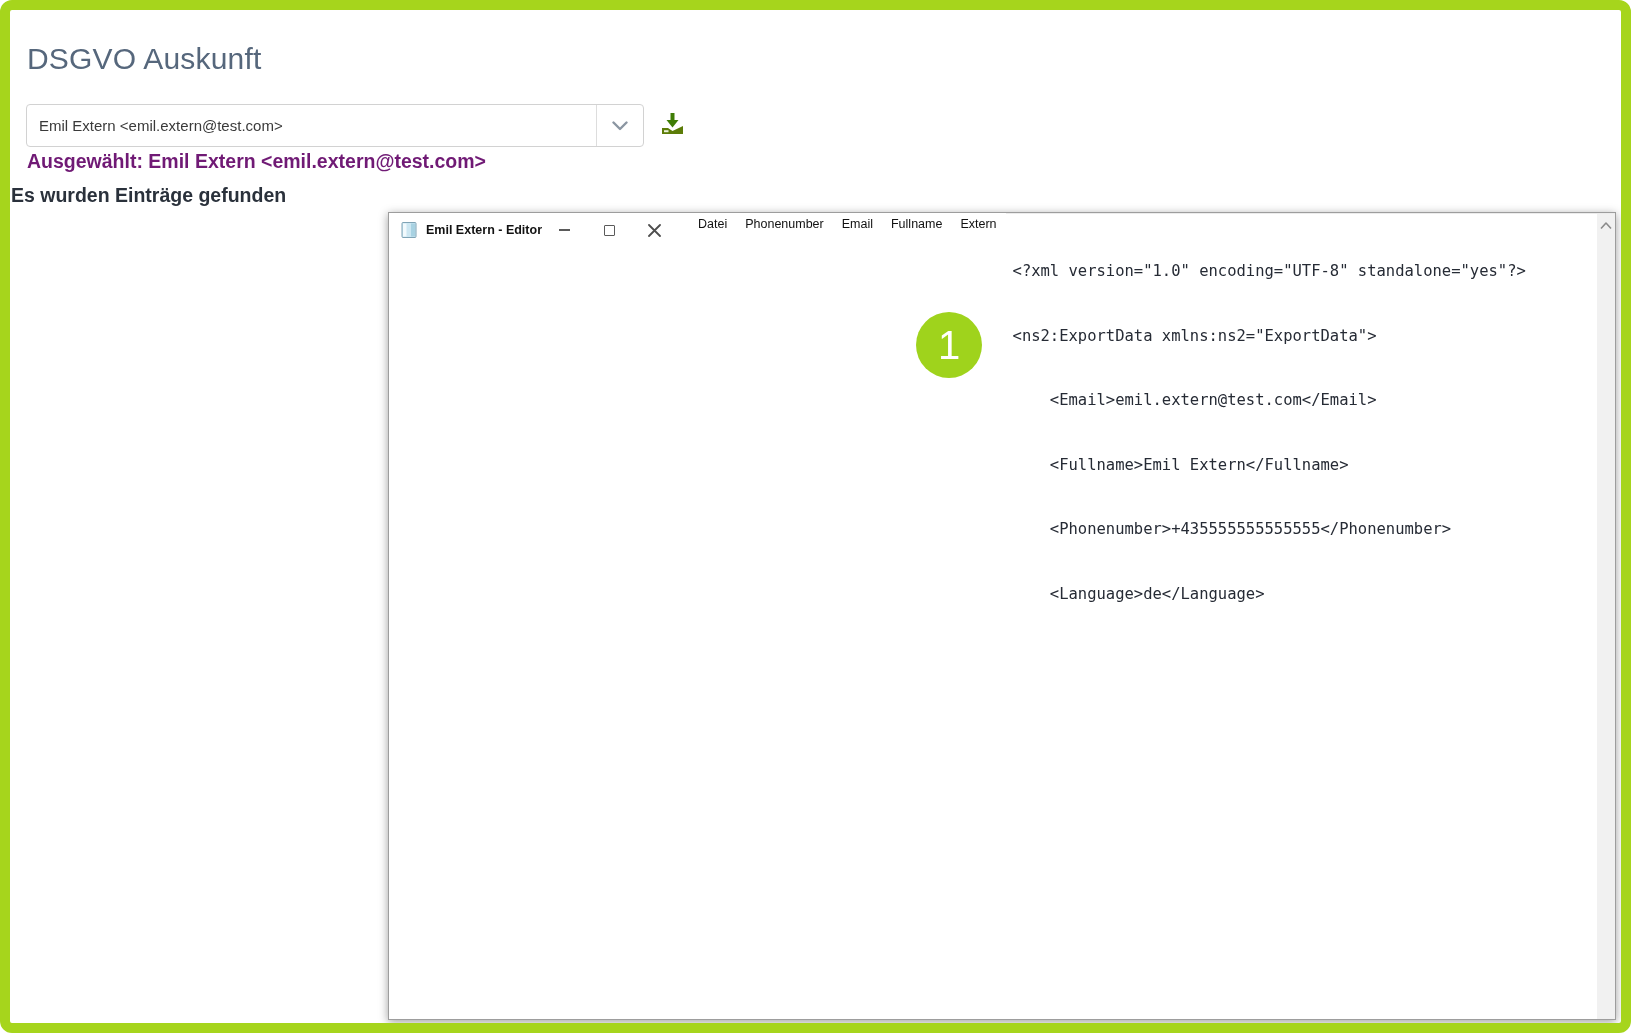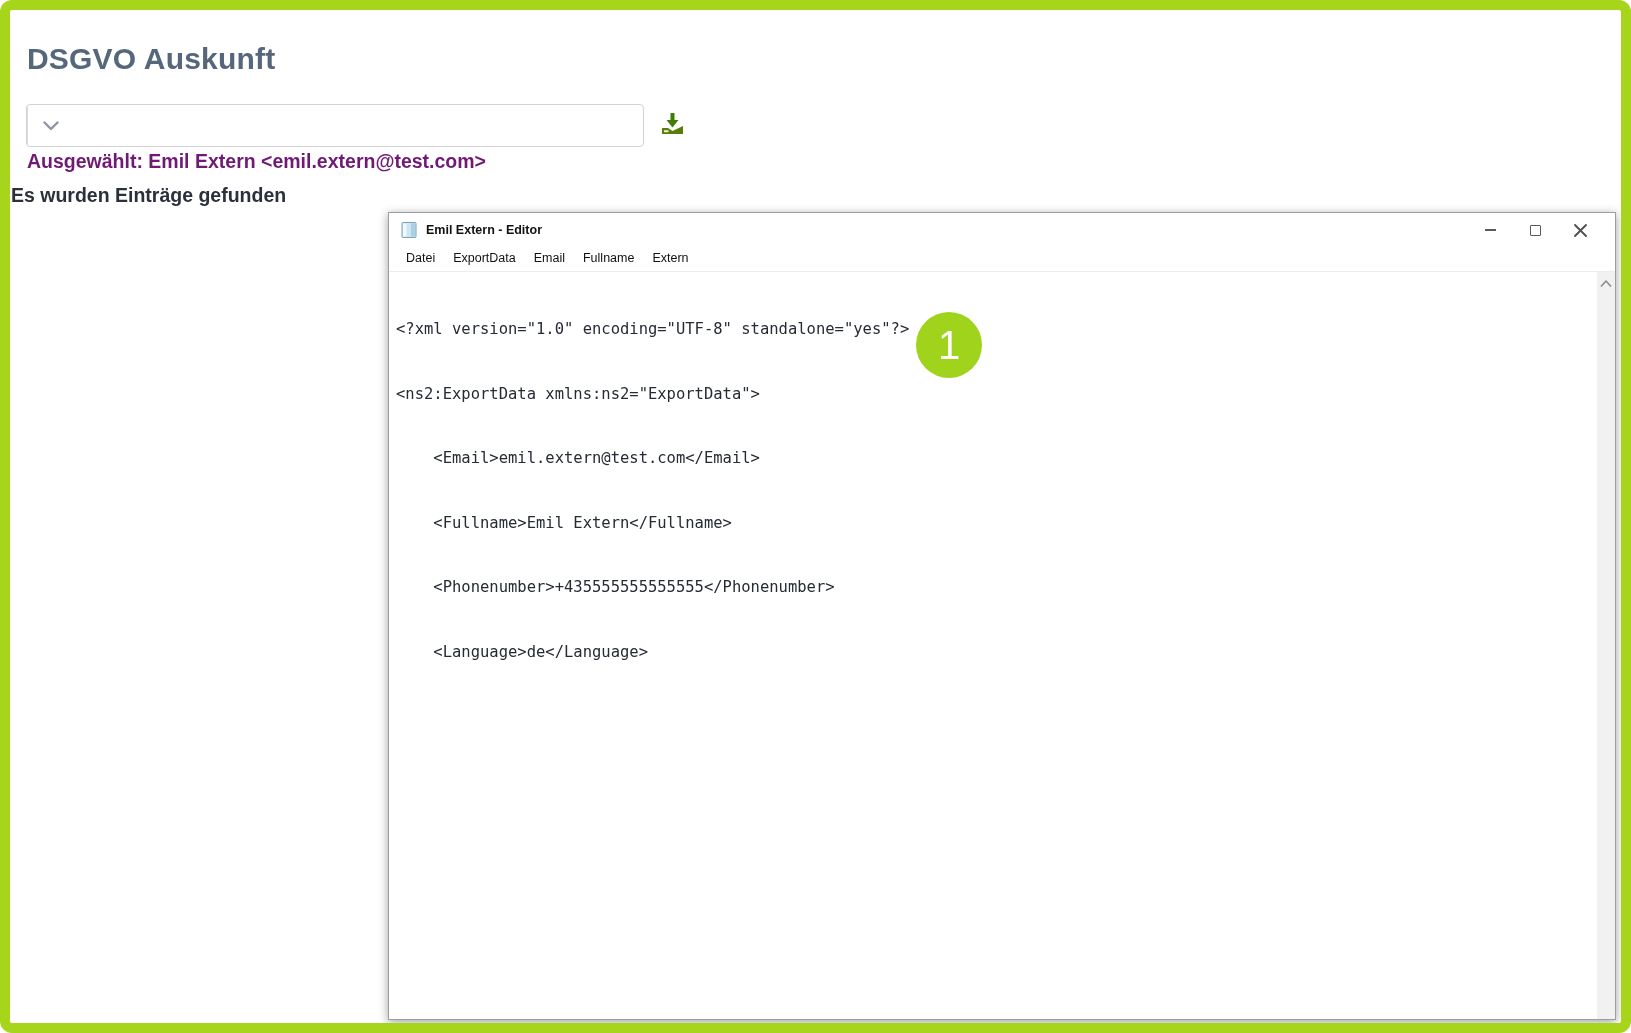--- a/index.html
+++ b/index.html
@@ -11,21 +11,21 @@
     background:#ffffff; overflow:hidden; margin:0 auto;
   }
   
   .frame {
     position:absolute; inset:0; border:10px solid #a6d51c;
     border-radius:12px; pointer-events:none; z-index:60;
   }
 
   .page-title {
     position:absolute; left:27px; top:42px;
-    font-size:30px; font-weight:700; color:#56677c; letter-spacing:0.2px;
+    font-size:30px; font-weight:400; color:#56677c; letter-spacing:0.2px;
   }
 
   
   .select-box {
     position:absolute; left:26px; top:104px; width:618px; height:43px;
     background:#fff; border:1px solid #d2d2d2; border-radius:4px;
     display:flex; align-items:center; cursor:pointer;
   }
   .select-value {
     flex:1; padding:0 12px; font-size:15px; color:#3a3a3a;
@@ -48,39 +48,39 @@
   .entries-line {
     position:absolute; left:11px; top:184px;
     font-size:19.5px; font-weight:700; color:#2a313b;
   }
 
   
   .editor-window {
     position:absolute; left:388px; top:212px; width:1228px; height:808px;
     background:#fff; border:1px solid #9d9d9d;
     box-shadow:0 2px 9px rgba(0,0,0,0.38);
-    display:flex; flex-direction:column; z-index:10;
+    display:flex; flex-direction:row; z-index:10;
   }
   .titlebar {
     height:34px; display:flex; align-items:center; background:#fff;
     padding-left:11px; flex:none;
   }
   .app-icon { width:18px; height:18px; margin-right:8px; flex:none; }
   .window-title { font-size:12.5px; font-weight:600; color:#121212; flex:1; }
   .window-controls { display:flex; align-items:center; gap:0; margin-right:12px; }
   .win-btn {
     width:45px; height:30px; display:flex; align-items:center; justify-content:center;
     cursor:pointer;
   }
   .min-glyph { width:11px; height:0; border-top:2px solid #5a5a5a; }
   .max-glyph { width:11px; height:11px; border:1.6px solid #5a5a5a; border-radius:1px; }
 
   .menubar {
     height:24px; display:flex; align-items:center; background:#fff;
-    gap:0; flex:none;margin-left:8px;
+    gap:0; flex:none;
   }
   .menu-item {
     font-size:12.5px; color:#111; padding:3px 9px 5px 9px; cursor:pointer;
   }
 
   .editor-body {
     position:relative; flex:1; background:#fff; border-top:1px solid #ececec;
     overflow:hidden;
   }
   .code-area {
@@ -106,20 +106,21 @@
   }
 </style>
 </head>
 <body>
 
 <div class="page">
 
   <div class="page-title">DSGVO Auskunft</div>
 
   <div class="select-box">
+    <div class="select-value">Emil Extern &lt;emil.extern@test.com&gt;</div>
     <div class="select-caret">
       <svg width="16" height="10" viewBox="0 0 16 10">
           <path d="M1.5 1.5 L8 8 L14.5 1.5" fill="none" stroke="#8b96a2" stroke-width="2.4" stroke-linecap="round" stroke-linejoin="round"></path>
         </svg>
     </div>
   </div>
 
   <div class="download-btn">
     <svg width="27" height="27" viewBox="0 0 27 27">
       <path d="M13.5 3 L13.5 12" stroke="#3f7d06" stroke-width="4" fill="none"></path>
@@ -151,21 +152,21 @@
         <div class="win-btn">
           <svg width="13" height="13" viewBox="0 0 13 13">
             <path d="M1 1 L12 12 M12 1 L1 12" stroke="#4e4e4e" stroke-width="1.8" stroke-linecap="round"></path>
           </svg>
         </div>
       </div>
     </div>
 
     <div class="menubar">
       <div class="menu-item">Datei</div>
-      <div class="menu-item">ExportData</div>
+      <div class="menu-item">Phonenumber</div>
       <div class="menu-item">Email</div>
       <div class="menu-item">Fullname</div>
       <div class="menu-item">Extern</div>
     </div>
 
     <div class="editor-body">
       <div class="code-area">
         <div class="code-line">&lt;?xml version="1.0" encoding="UTF-8" standalone="yes"?&gt;</div>
         <div class="code-line">&lt;ns2:ExportData xmlns:ns2="ExportData"&gt;</div>
         <div class="code-line">    &lt;Email&gt;emil.extern@test.com&lt;/Email&gt;</div>

